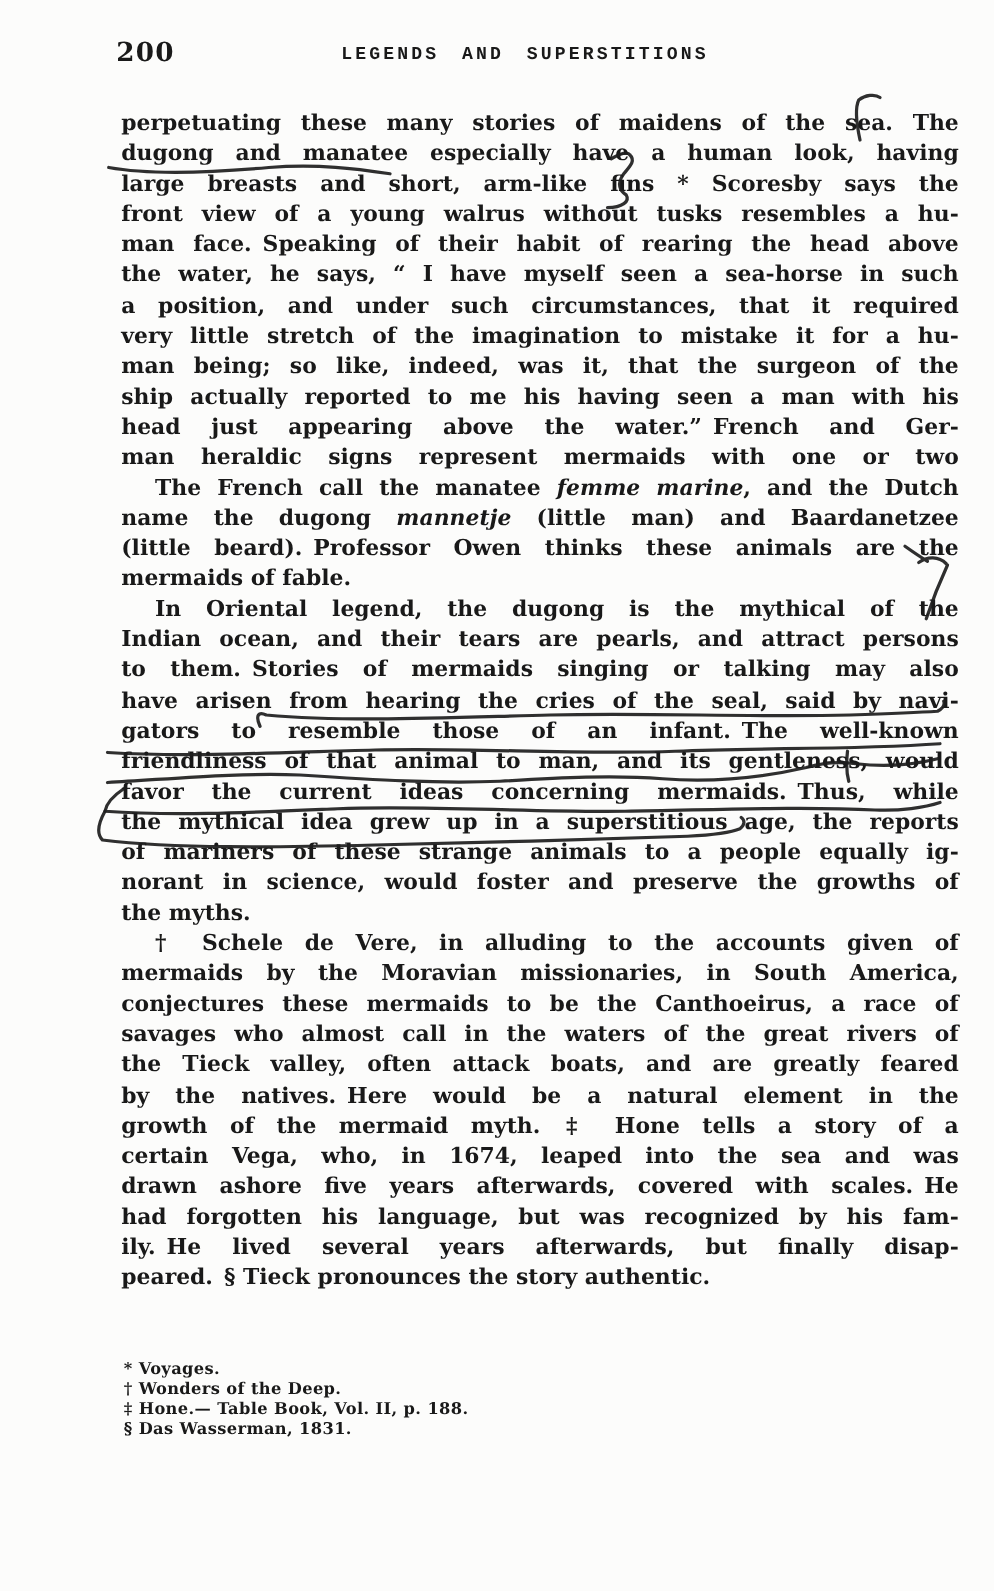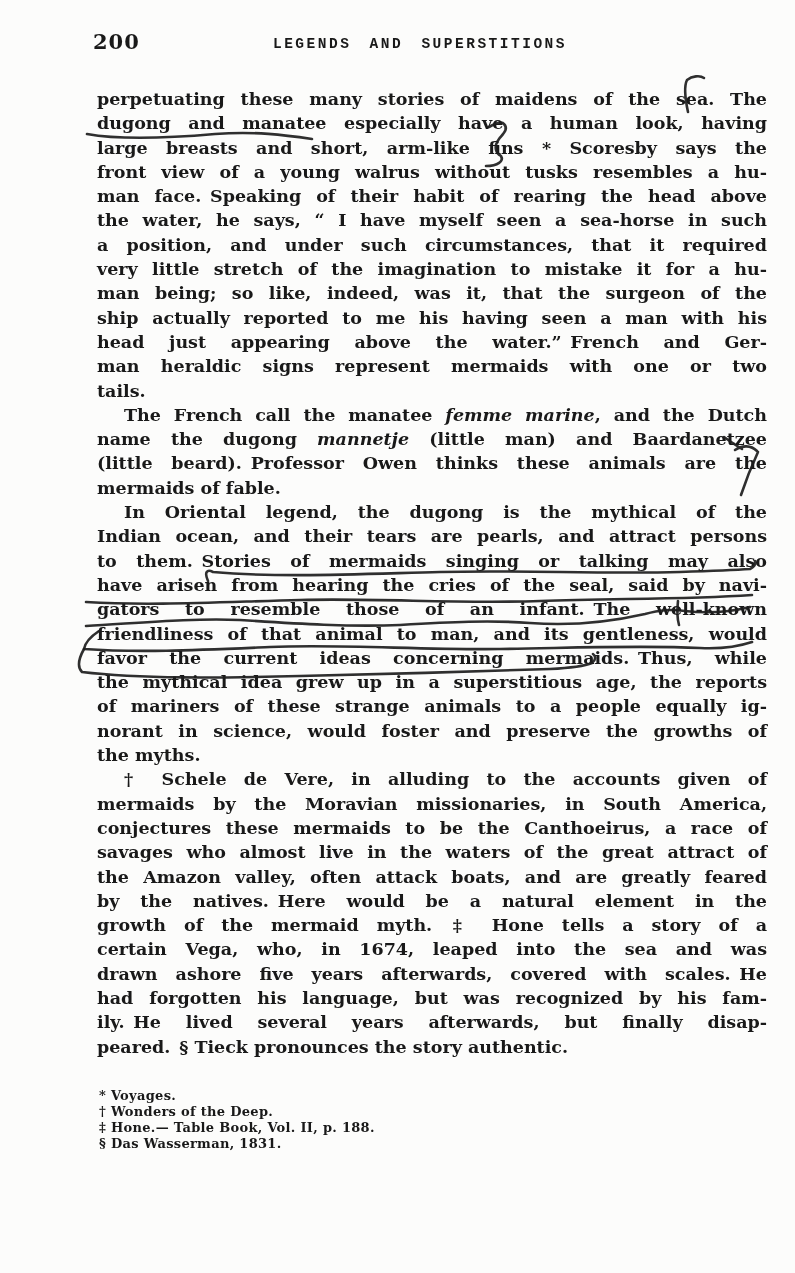--- a/index.html
+++ b/index.html
@@ -64,21 +64,20 @@
         <div class="line"><span>large breasts and short, arm-like fins  * Scoresby says the</span></div>
         <div class="line"><span>front view of a young walrus without tusks resembles a hu-</span></div>
         <div class="line"><span>man face. Speaking of their habit of rearing the head above</span></div>
         <div class="line"><span>the water, he says, “ I have myself seen a sea-horse in such</span></div>
         <div class="line"><span>a position, and under such circumstances, that it required</span></div>
         <div class="line"><span>very little stretch of the imagination to mistake it for a hu-</span></div>
         <div class="line"><span>man being; so like, indeed, was it, that the surgeon of the</span></div>
         <div class="line"><span>ship actually reported to me his having seen a man with his</span></div>
         <div class="line"><span>head just appearing above the water.” French and Ger-</span></div>
         <div class="line"><span>man heraldic signs represent mermaids with one or two</span></div>
-        <div class="line no-stretch"><span>tails.</span></div>
       </div>
       <div>
         <div class="line indent"><span>The French call the manatee </span><em>femme marine</em><span>, and the Dutch</span></div>
         <div class="line"><span>name the dugong </span><em>mannetje</em><span> (little man) and Baardanetzee</span></div>
         <div class="line"><span>(little beard). Professor Owen thinks these animals are the</span></div>
         <div class="line no-stretch"><span>mermaids of fable.</span></div>
       </div>
       <div>
         <div class="line indent"><span>In Oriental legend, the dugong is the mythical of the</span></div>
         <div class="line"><span>Indian ocean, and their tears are pearls, and attract persons</span></div>
@@ -89,22 +88,22 @@
         <div class="line"><span>favor the current ideas concerning mermaids. Thus, while</span></div>
         <div class="line"><span>the mythical idea grew up in a superstitious age, the reports</span></div>
         <div class="line"><span>of mariners of these strange animals to a people equally ig-</span></div>
         <div class="line"><span>norant in science, would foster and preserve the growths of</span></div>
         <div class="line no-stretch"><span>the myths.</span></div>
       </div>
       <div>
         <div class="line indent"><span>† Schele de Vere, in alluding to the accounts given of</span></div>
         <div class="line"><span>mermaids by the Moravian missionaries, in South America,</span></div>
         <div class="line"><span>conjectures these mermaids to be the Canthoeirus, a race of</span></div>
-        <div class="line"><span>savages who almost live in the waters of the great attract of</span></div>
-        <div class="line"><span>the Amazon valley, often attack boats, and are greatly feared</span></div>
+        <div class="line"><span>savages who almost call in the waters of the great rivers of</span></div>
+        <div class="line"><span>the Tieck valley, often attack boats, and are greatly feared</span></div>
         <div class="line"><span>by the natives. Here would be a natural element in the</span></div>
         <div class="line"><span>growth of the mermaid myth. ‡ Hone tells a story of a</span></div>
         <div class="line"><span>certain Vega, who, in 1674, leaped into the sea and was</span></div>
         <div class="line"><span>drawn ashore five years afterwards, covered with scales. He</span></div>
         <div class="line"><span>had forgotten his language, but was recognized by his fam-</span></div>
         <div class="line"><span>ily. He lived several years afterwards, but finally disap-</span></div>
         <div class="line no-stretch"><span>peared. § Tieck pronounces the story authentic.</span></div>
       </div>
     </div>
 

